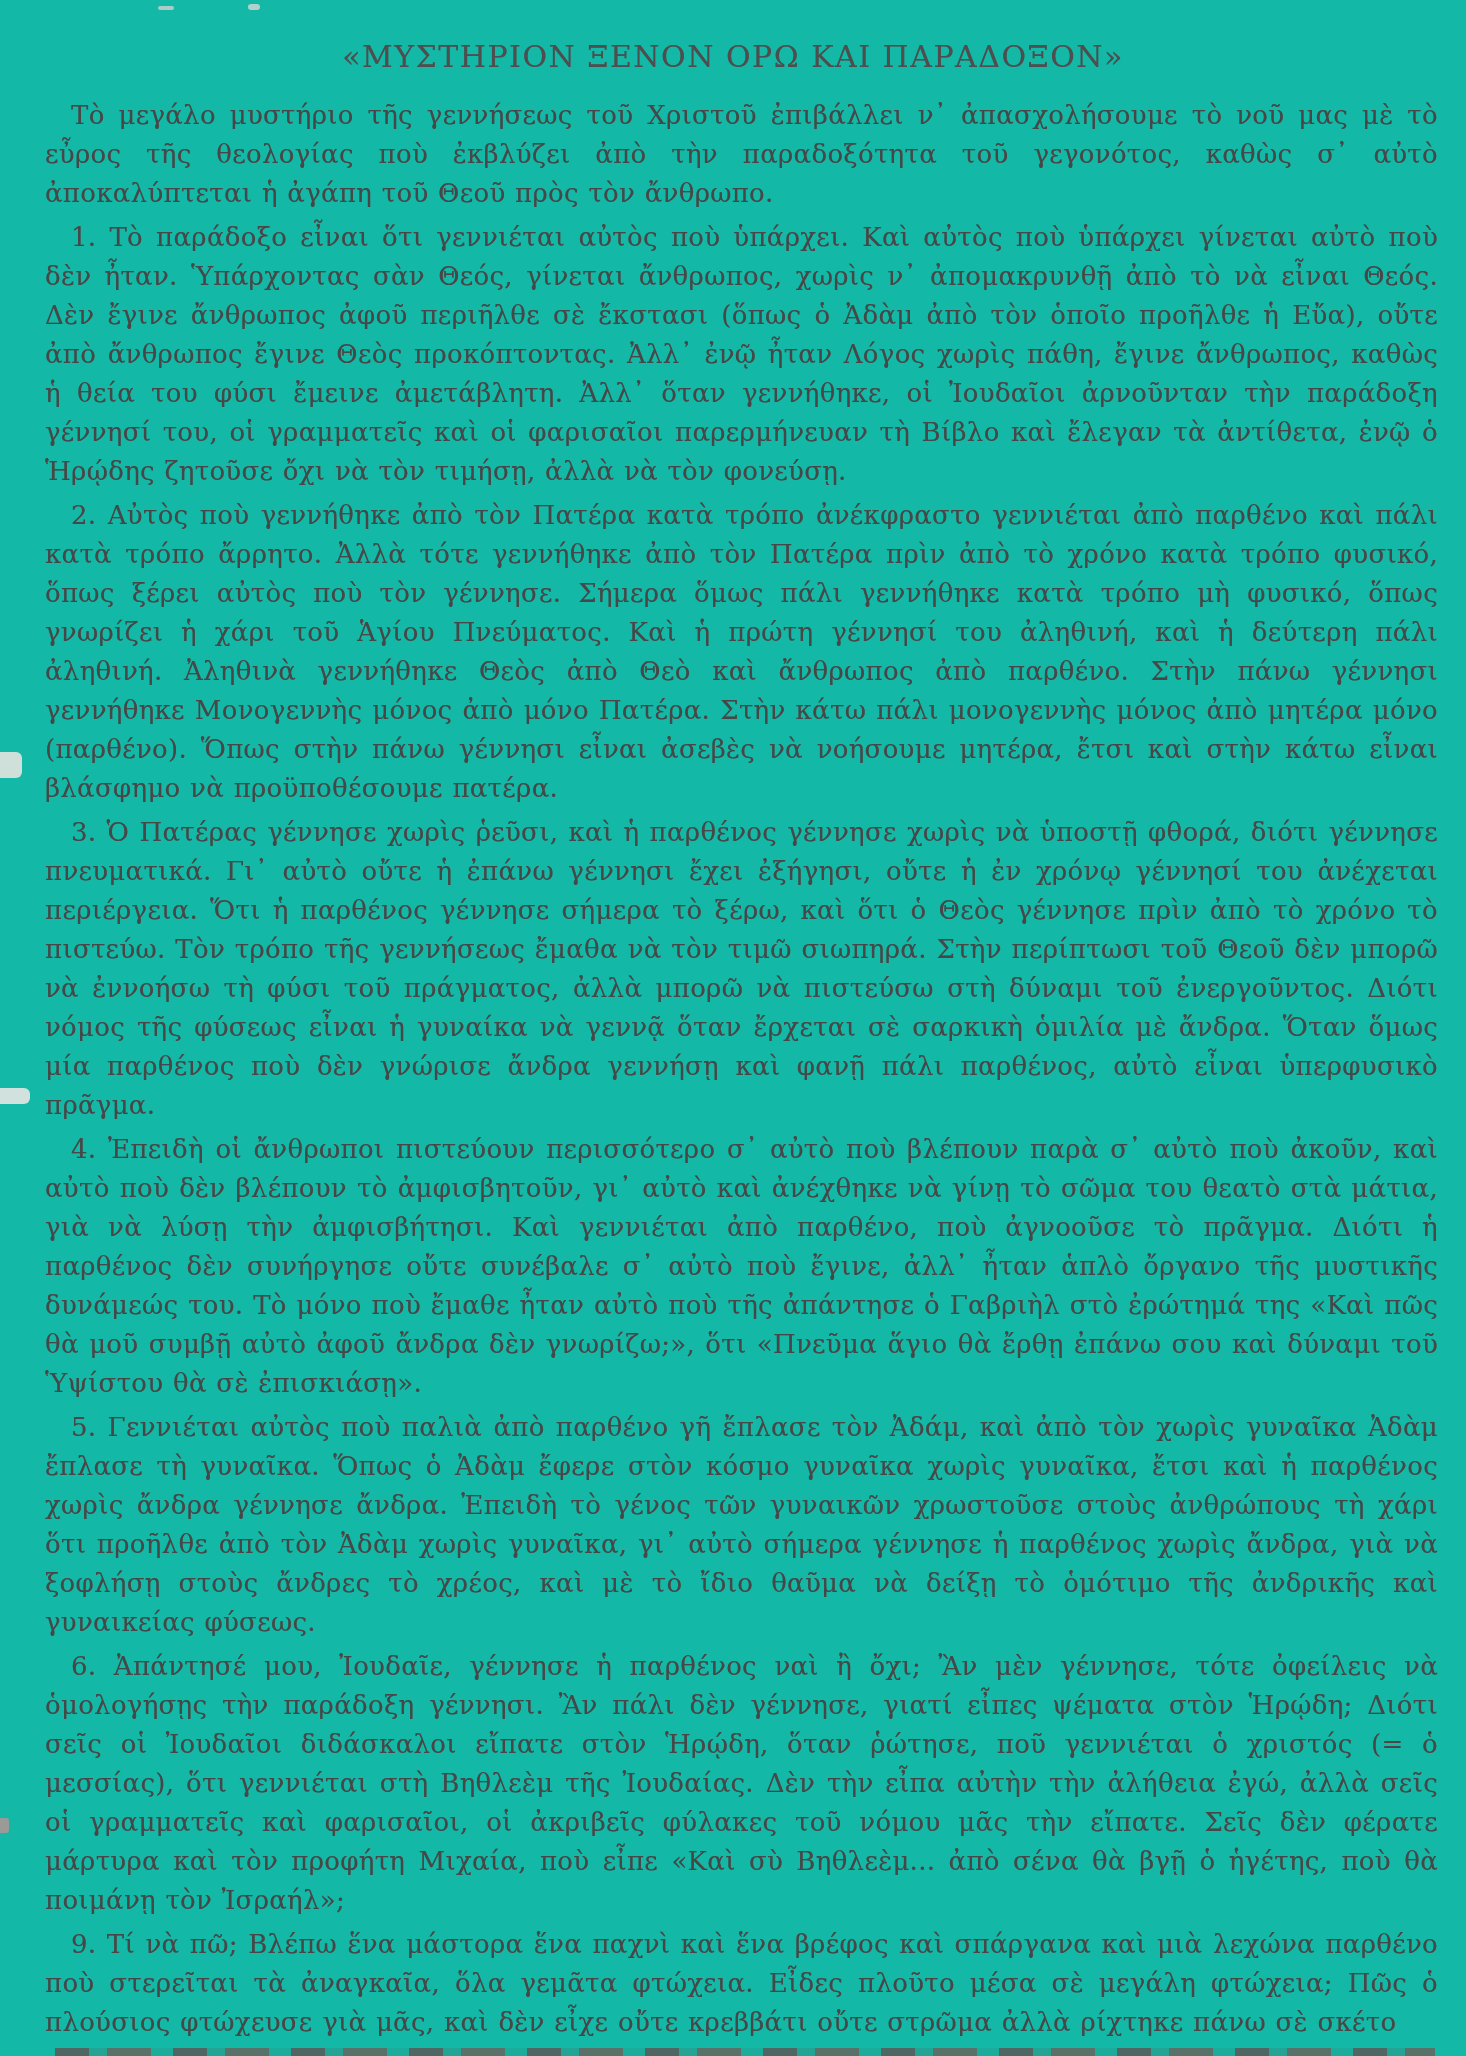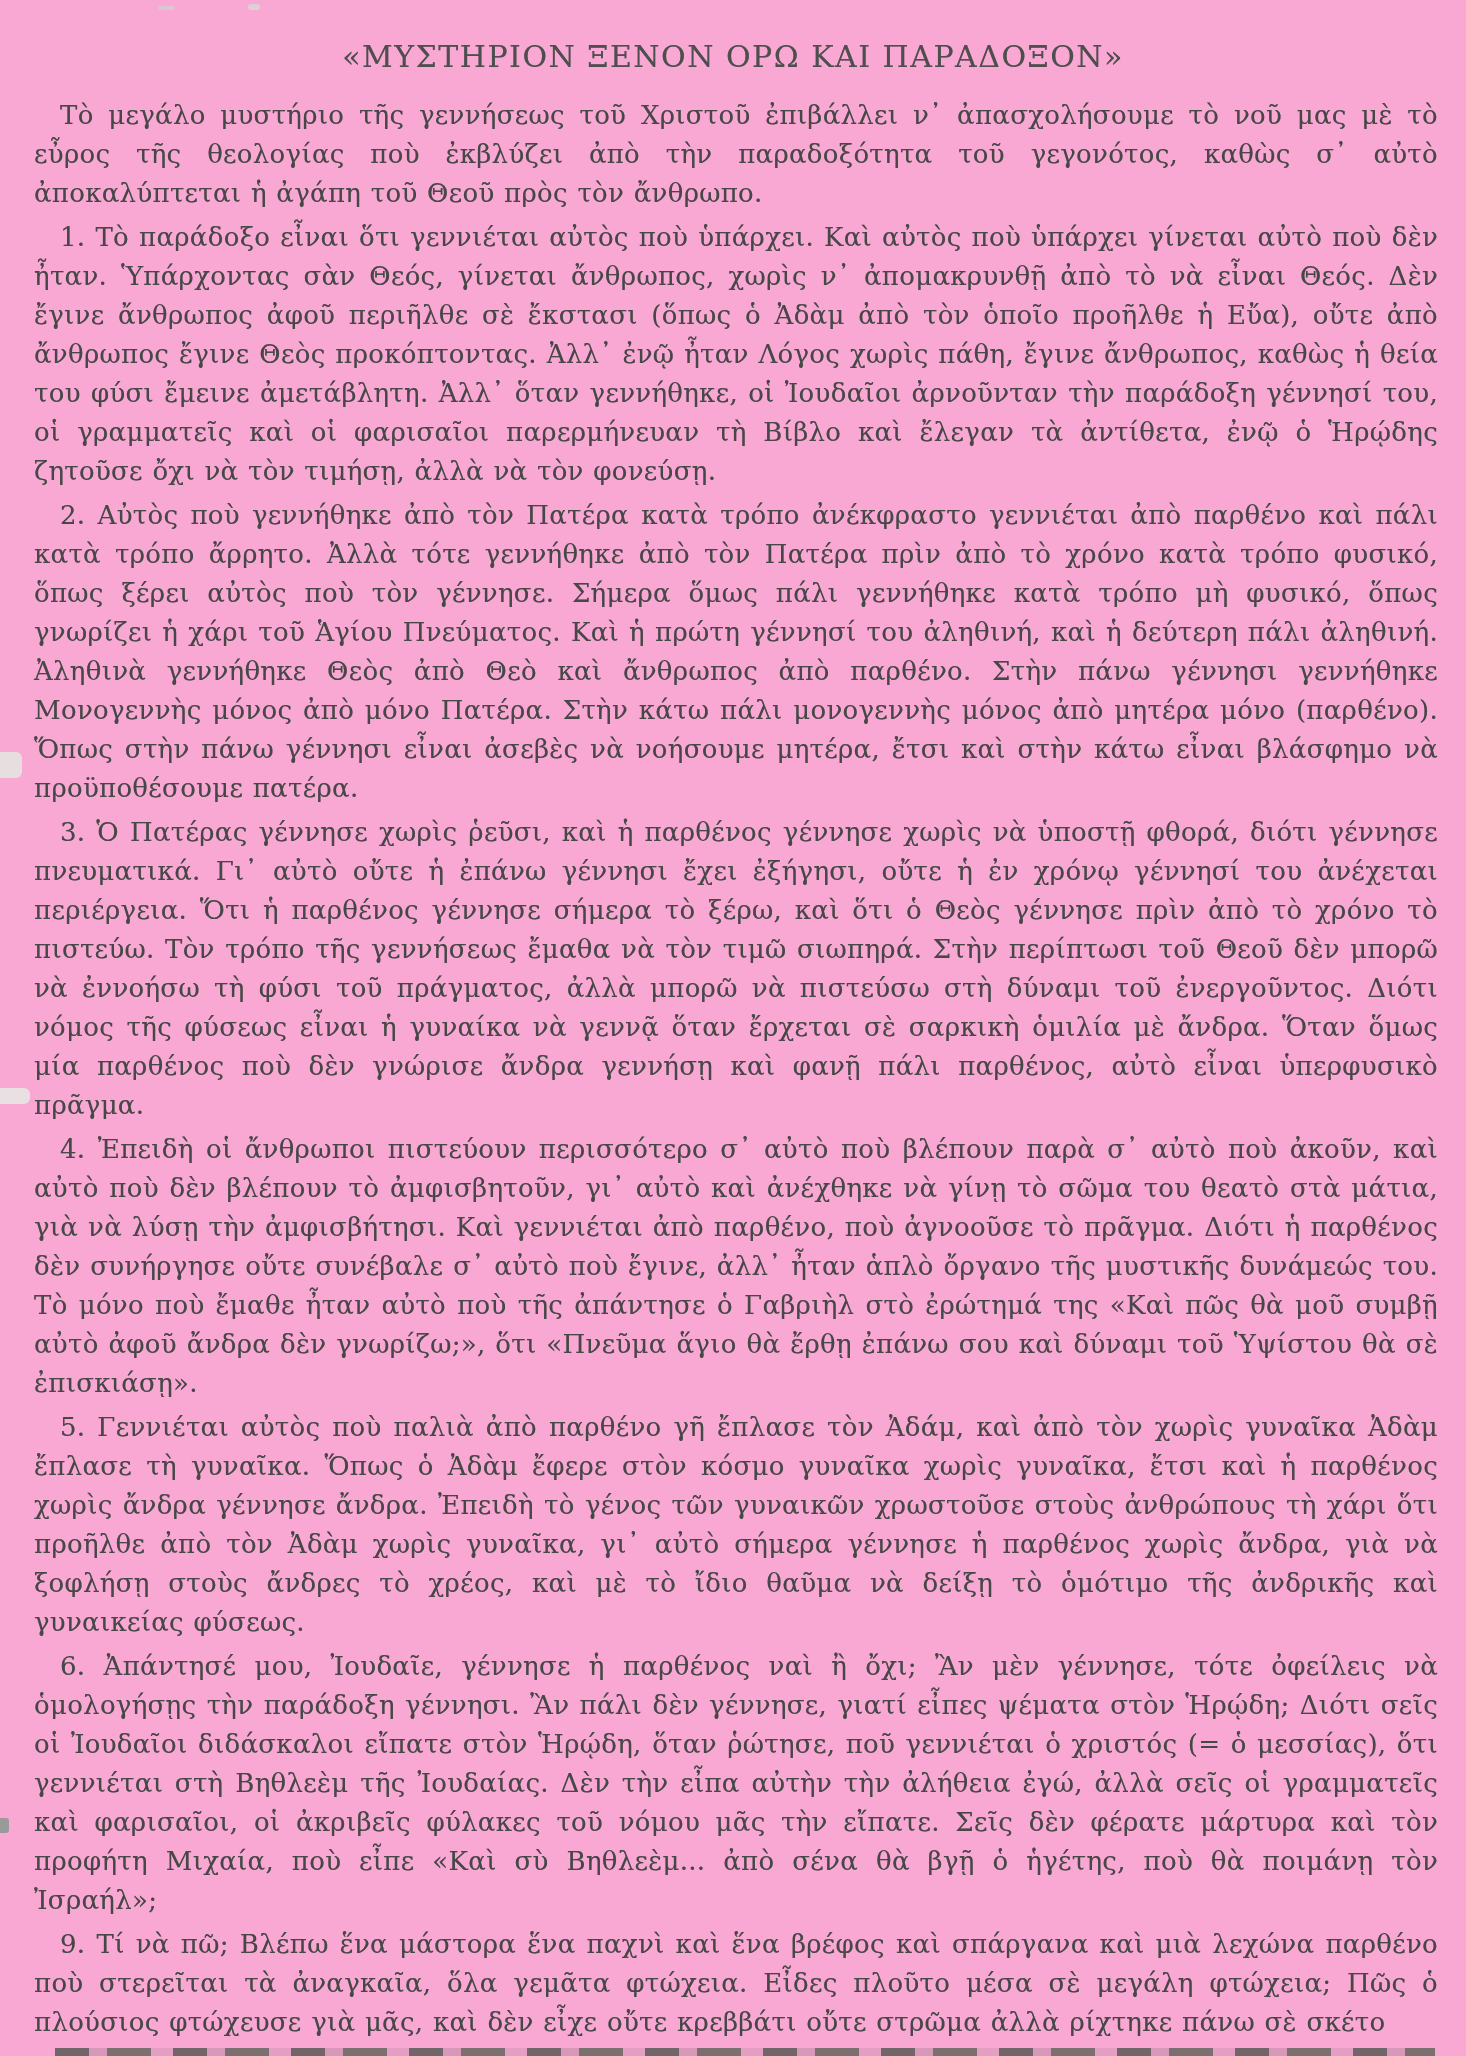--- a/index.html
+++ b/index.html
@@ -4,21 +4,21 @@
 <style>
   html, body {
     margin: 0;
     padding: 0;
     background: #ffffff;
   }
   .page {
     position: relative;
     width: 1466px;
     height: 2056px;
-    background: #f9a8d4;
+    background: #14b8a6;
     overflow: hidden;
     font-family: "DejaVu Serif", "Liberation Serif", serif;
     color: #484848;
   }
   .title {
     text-align: center;
     padding-top: 40px;
     font-size: 30px;
     line-height: 34px;
     letter-spacing: 1.5px;
@@ -29,21 +29,21 @@
     padding: 22px 28px 0 30px;
     font-size: 26px;
     line-height: 39px;
     text-align: justify;
     letter-spacing: 0.3px;
     word-spacing: 1px;
     color: #474747;
     text-shadow: 0 0 0.5px rgba(70,70,70,0.4);
   }
   .para {
-    margin: 0 0 5px 4px;
+    margin: 0 0 5px 15px;
     text-indent: 26px;
   }
   
   .speck-a {
     position: absolute; left: 158px; top: 6px;
     width: 16px; height: 4px;
     background: #cfcfcf; border-radius: 2px; opacity: 0.8;
   }
   .speck-b {
     position: absolute; left: 248px; top: 4px;

